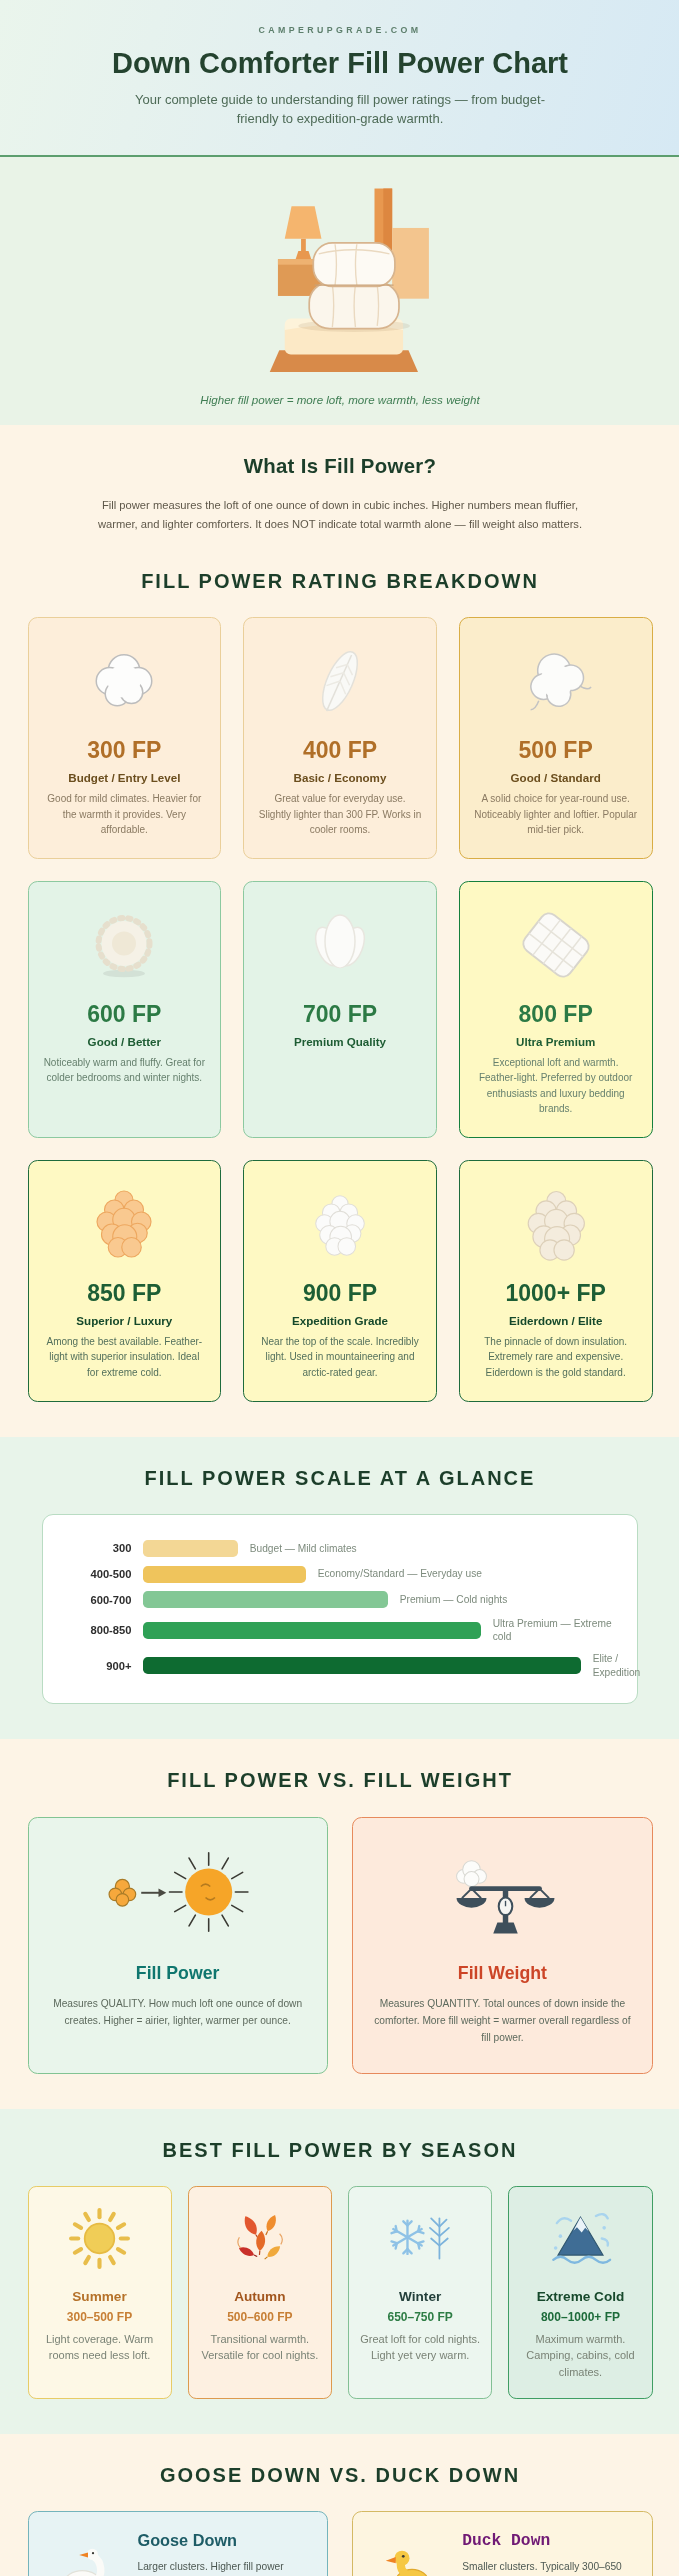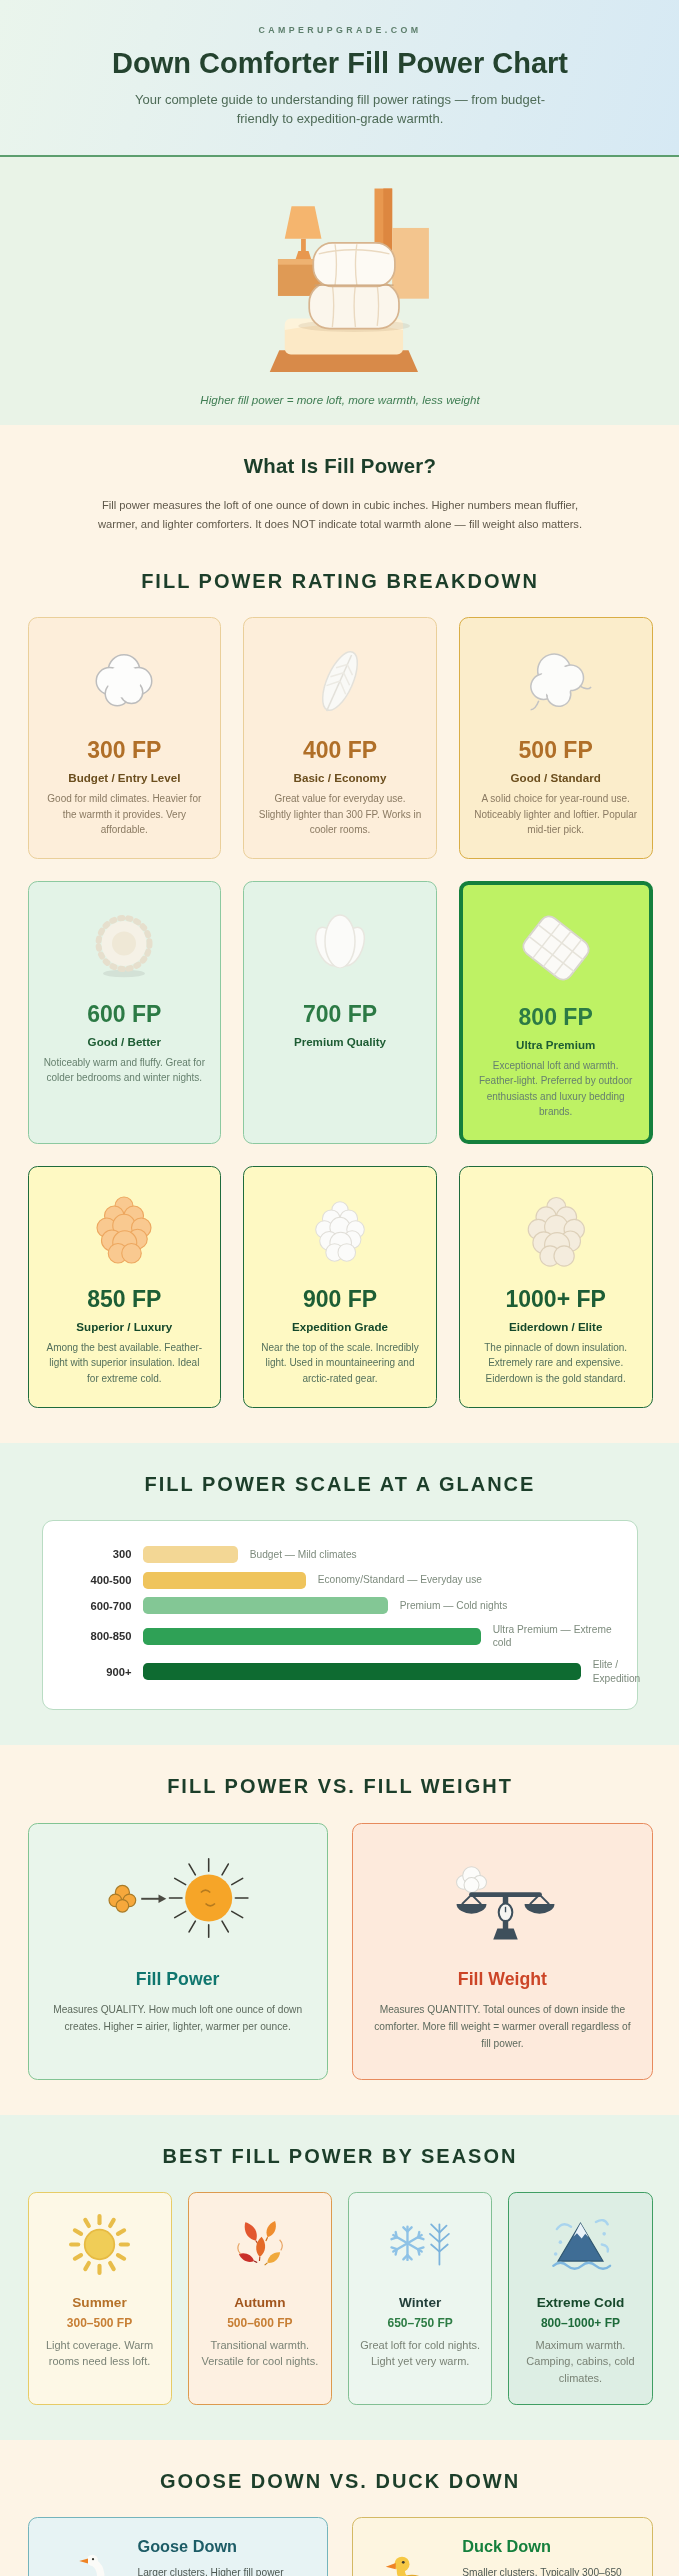--- a/index.html
+++ b/index.html
@@ -24,21 +24,21 @@
   
   .grid3{display:grid;grid-template-columns:repeat(3,1fr);gap:22px;}
   .fp-card{border-radius:9.5px;padding:17.7px 13.6px 20.4px;text-align:center;}
   .fp-card svg{height:90px;margin-bottom:6.8px;}
   .fp-num{font-size:23px;font-weight:bold;margin:2.7px 0 6.8px;}
   .fp-grade{font-size:11.6px;font-weight:bold;margin-bottom:6.8px;}
   .fp-desc{font-size:10px;line-height:1.55;}
   .v-cream{background:#fdeeda;border:1px solid #eacf9a;}
   .v-gold{background:#fbedcb;border:1px solid #d9ad45;}
   .v-green{background:#e3f3e7;border:1px solid #8cc9a0;}
-  .v-green2{background:#bef264;border:4px solid #15803d;text-align:center;}
+  .v-green2{background:#fef9c3;border:1px solid #15803d;text-align:center;}
   .v-mint{background:#fef9c3;border:1.4px solid #1e6b3c;}
   .v-cream .fp-num,.v-gold .fp-num{color:#b06f28;}
   .v-cream .fp-grade,.v-gold .fp-grade{color:#6b4e1e;}
   .v-cream .fp-desc,.v-gold .fp-desc{color:#8a7a62;}
   .v-green .fp-num,.v-green2 .fp-num{color:#2c7a45;}
   .v-green .fp-grade,.v-green2 .fp-grade{color:#1d5c33;}
   .v-green .fp-desc,.v-green2 .fp-desc{color:#66806e;}
   .v-mint .fp-num{color:#1d5e35;}
   .v-mint .fp-grade{color:#14482a;}
   .v-mint .fp-desc{color:#53705c;}
@@ -75,21 +75,21 @@
   .s-winter .season-name{color:#24403b;} .s-winter .season-fp{color:#2e7d45;}
   .s-extreme{background:#ddeee4;border:1.4px solid #3f9e63;}
   .s-extreme .season-name{color:#17492c;} .s-extreme .season-fp{color:#1d6b3a;}
   
   .dt-card{border-radius:9.5px;padding:19px 19px 22px;display:flex;gap:15px;align-items:flex-start;}
   .dt-card svg{flex:none;}
   .dt-goose{background:#e7f3f4;border:1px solid #74b4bc;}
   .dt-duck{background:#fdf5e0;border:1px solid #d4b964;}
   .dt-title{font-size:16.3px;font-weight:bold;margin-bottom:8.2px;}
   .dt-goose .dt-title{color:#1d5c66;}
-  .dt-duck .dt-title{color:#15803d;}
+  .dt-duck .dt-title{color:#701a75;font-family:Liberation Mono, monospace;}
   .dt-desc{font-size:10.2px;line-height:1.8;color:#4c5852;}
 </style>
 </head>
 <body>
 
 <div class="page-header">
   <div class="site-label">CAMPERUPGRADE.COM</div>
   <div class="page-title">Down Comforter Fill Power Chart</div>
   <div class="page-subtitle">Your complete guide to understanding fill power ratings — from budget-friendly to expedition-grade warmth.</div>
 </div>

